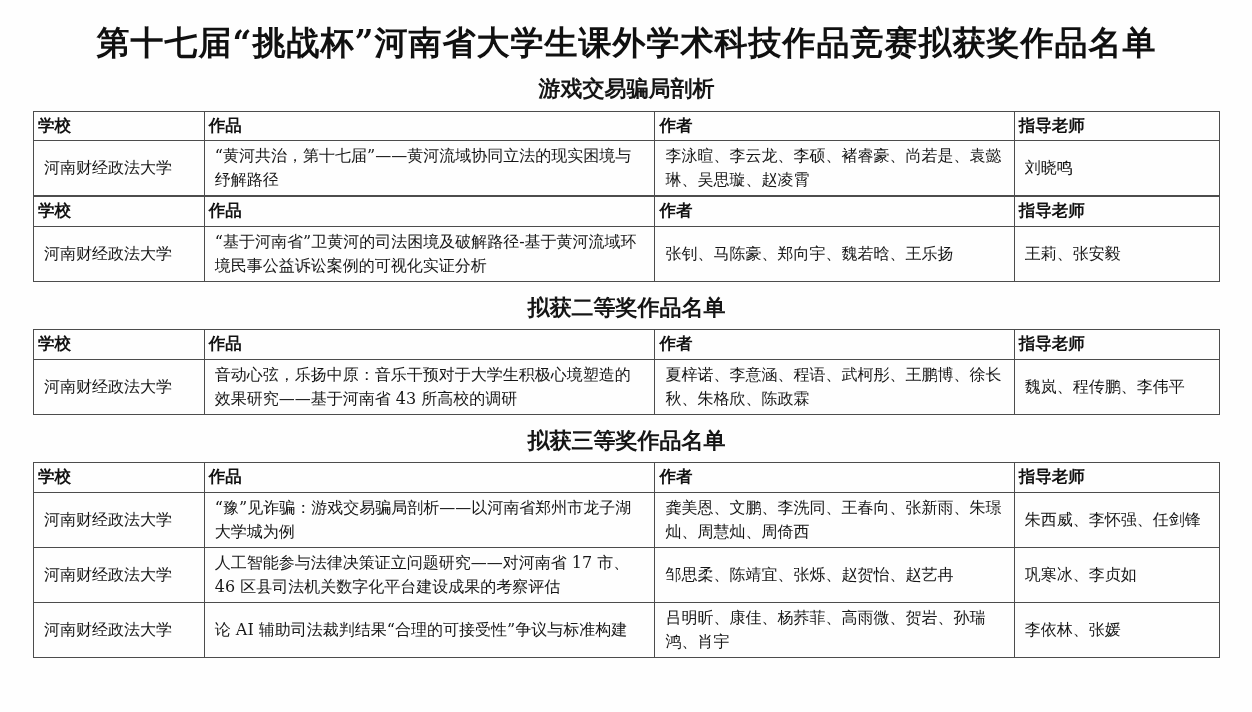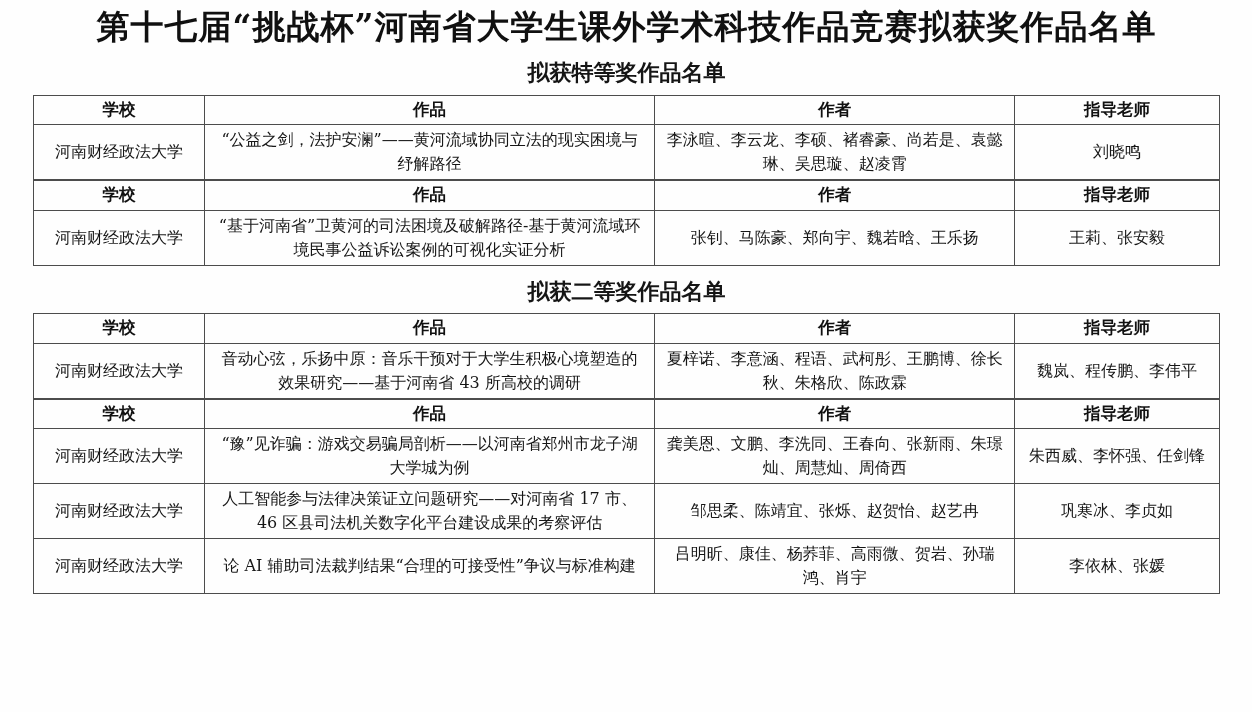--- a/index.html
+++ b/index.html
@@ -6,21 +6,21 @@
     margin: 0;
     padding: 0;
     background: #ffffff;
     color: #141414;
     font-family: "DejaVu Serif", "Liberation Serif", serif;
   }
   .doc {
     width: 1252px;
     height: 712px;
     box-sizing: border-box;
-    padding: 0 32px 0 33px;
+    padding: 16px 32px 0 33px;
     background: #fefefe;
     overflow: hidden;
   }
   .page-title {
     margin: 6px 0 8px 0;
     text-align: center;
     font-size: 33px;
     font-weight: 700;
     letter-spacing: 1px;
     line-height: 1.25;
@@ -37,21 +37,21 @@
     font-family: "DejaVu Sans", "Liberation Sans", sans-serif;
   }
   table.awards-table {
     width: 100%;
     border-collapse: collapse;
     table-layout: fixed;
   }
   .awards-table th,
   .awards-table td {
     border: 1.6px solid #4c4c4c;
-    text-align: center;
+    text-align: left;
     vertical-align: middle;
     overflow: hidden;
   }
   .awards-table th {
     font-family: "DejaVu Sans", "Liberation Sans", sans-serif;
     font-weight: 700;
     font-size: 16.5px;
     padding: 4px 4px;
     line-height: 1.25;
     color: #111;
@@ -67,40 +67,40 @@
   .col-authors { width: 30.3%; }
   .col-advisor { width: 17.3%; }
 </style>
 </head>
 <body>
 
 <div class="doc">
 
   <h1 class="page-title">第十七届“挑战杯”河南省大学生课外学术科技作品竞赛拟获奖作品名单</h1>
 
-  <h2 class="section-heading">拟获特等奖作品名单</h2>
+  <h2 class="section-heading">游戏交易骗局剖析</h2>
   <table class="awards-table">
     <colgroup>
       <col class="col-school">
         <col class="col-work">
         <col class="col-authors">
         <col class="col-advisor">
     </colgroup>
     <thead>
       <tr>
         <th>学校</th>
         <th>作品</th>
         <th>作者</th>
         <th>指导老师</th>
       </tr>
     </thead>
     <tbody>
       <tr>
         <td>河南财经政法大学</td>
-        <td>“公益之剑，法护安澜”——黄河流域协同立法的现实困境与纾解路径</td>
+        <td>“黄河共治，第十七届”——黄河流域协同立法的现实困境与纾解路径</td>
         <td>李泳暄、李云龙、李硕、褚睿豪、尚若是、袁懿琳、吴思璇、赵凌霄</td>
         <td>刘晓鸣</td>
       </tr>
     </tbody>
   </table>
 
   <table class="awards-table">
     <colgroup>
       <col class="col-school">
         <col class="col-work">
@@ -144,20 +144,21 @@
     <tbody>
       <tr>
         <td>河南财经政法大学</td>
         <td>音动心弦，乐扬中原：音乐干预对于大学生积极心境塑造的效果研究——基于河南省 43 所高校的调研</td>
         <td>夏梓诺、李意涵、程语、武柯彤、王鹏博、徐长秋、朱格欣、陈政霖</td>
         <td>魏岚、程传鹏、李伟平</td>
       </tr>
     </tbody>
   </table>
 
+  <h2 class="section-heading">拟获三等奖作品名单</h2>
   <table class="awards-table">
     <colgroup>
       <col class="col-school">
         <col class="col-work">
         <col class="col-authors">
         <col class="col-advisor">
     </colgroup>
     <thead>
       <tr>
         <th>学校</th>

